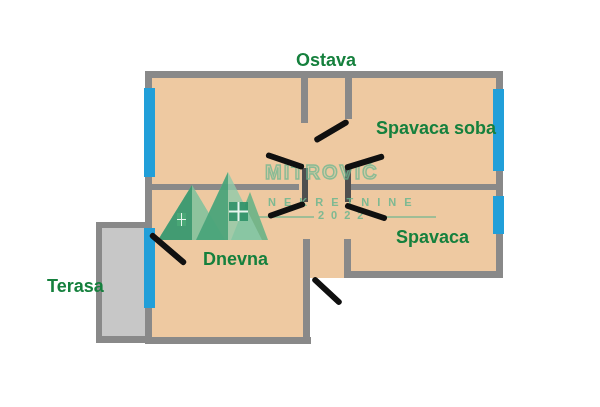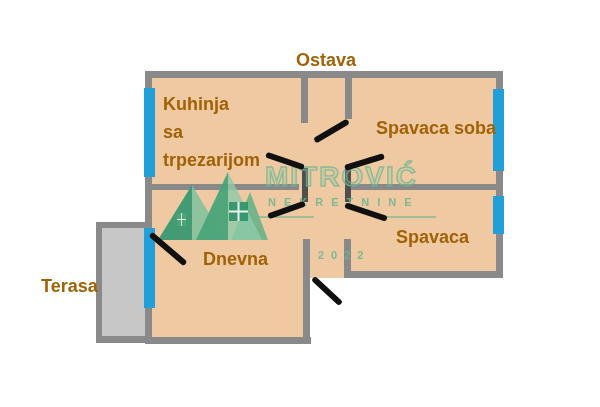--- a/index.html
+++ b/index.html
@@ -10,40 +10,39 @@
   .abs{position:absolute;}
   .fill{background:#eec9a1;}
   .wall{background:#898989;}
   .stub{background:#4f4f4f;}
   .terrace-fill{background:#c7c7c7;}
   .win{background:#219fd9;}
   .door{
     position:absolute;height:6px;background:#101010;border-radius:3px;
   }
   .room-label{
-    position:absolute;color:#a16207;font-weight:bold;font-size:18px;line-height:20px;white-space:nowrap;
+    position:absolute;color:#15803d;font-weight:bold;font-size:18px;line-height:20px;white-space:nowrap;
   }
   .room-label.multi{line-height:28px;}
   .room-label.multi2{line-height:26px;text-align:right;}
   .wm-brand{
     position:absolute;left:265px;top:161px;width:260px;
-    font-size:28px;font-weight:bold;letter-spacing:2px;white-space:nowrap;
+    font-size:20px;font-weight:bold;letter-spacing:2px;white-space:nowrap;
     color:rgba(140,200,168,0.28);
     -webkit-text-stroke:1.4px rgba(106,182,143,0.72);
   }
   .wm-sub{
     position:absolute;left:268px;top:196px;
     font-size:11px;font-weight:bold;letter-spacing:8px;white-space:nowrap;
     color:rgba(106,182,143,0.85);
   }
   .wm-year{
     position:absolute;left:318px;top:209px;
     font-size:11px;font-weight:bold;letter-spacing:7px;white-space:nowrap;
     color:rgba(106,182,143,0.85);
-    margin-top:40px;
   }
   .wm-line{
     position:absolute;top:216px;height:2px;background:rgba(106,182,143,0.6);
   }
 </style>
 </head>
 <body>
 
 <div class="stage">
 
@@ -102,29 +101,24 @@
   <div class="door" style="left:312px;top:128px;width:39px;transform:rotate(-30.5deg);"></div>
   <div class="door" style="left:265px;top:158px;width:40px;transform:rotate(18.9deg);"></div>
   <div class="door" style="left:344px;top:159px;width:41px;transform:rotate(-17.1deg);"></div>
   <div class="door" style="left:267px;top:207px;width:39px;transform:rotate(-19.4deg);"></div>
   <div class="door" style="left:344px;top:209px;width:44px;transform:rotate(18.4deg);"></div>
   <div class="door" style="left:145px;top:246px;width:46px;transform:rotate(40.6deg);"></div>
   <div class="door" style="left:308px;top:288px;width:38px;transform:rotate(42.9deg);"></div>
 
   <div class="room-label" style="left:296px;top:50px;">Ostava</div>
 
-  <div class="room-label multi" style="left:163px;top:90px;">
-    <div>Kuhinja</div>
-    <div>sa</div>
-    <div>trpezarijom</div>
-  </div>
 
   <div class="room-label" style="left:376px;top:118px;text-align:right;">Spavaca soba</div>
 
   <div class="room-label" style="left:396px;top:227px;">Spavaca</div>
 
   <div class="room-label multi2" style="left:203px;top:246px;">
     <div>Dnevna</div>
   </div>
 
-  <div class="room-label" style="left:41px;top:276px;">Terasa</div>
+  <div class="room-label" style="left:47px;top:276px;">Terasa</div>
 
 </div>
 
 </body></html>

